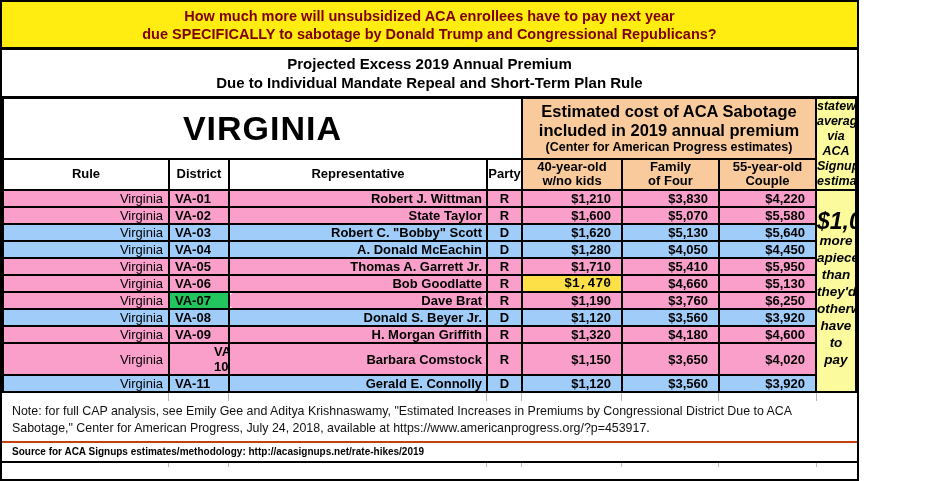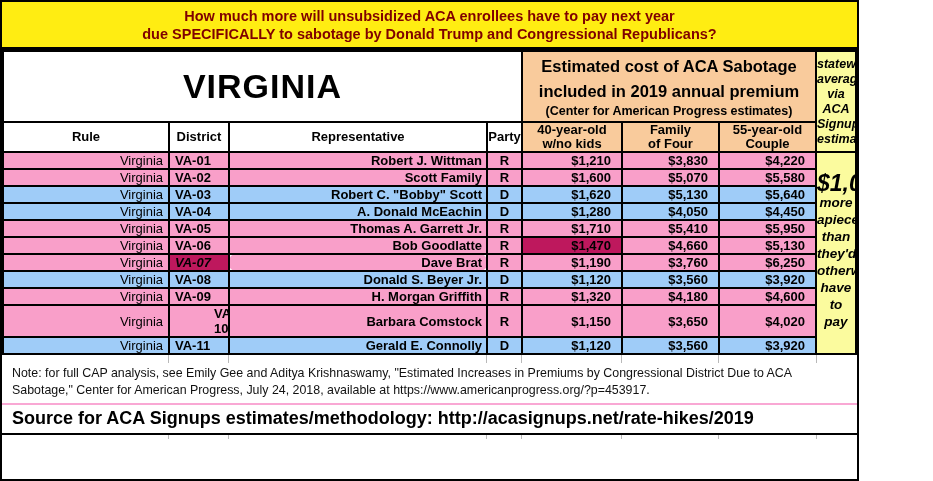--- a/index.html
+++ b/index.html
@@ -68,21 +68,21 @@
   }
   .sabotage-cell {
     background: #F9CB9C;
     text-align: center;
     vertical-align: middle;
     padding: 2px 0;
   }
   .sab-main {
     font-weight: bold;
     font-size: 16.5px;
-    line-height: 25px;
+    line-height: 19px;
     white-space: pre-line;
   }
   .sab-sub {
     font-weight: bold;
     font-size: 12.5px;
     line-height: 15px;
   }
   .sidebar-top {
     background: #FBFB9E;
     text-align: center;
@@ -145,43 +145,47 @@
   .gridstrip span {
     position: absolute; top: 0; width: 1px; height: 8px; background: #b9b9b9;
   }
   .notes {
     padding: 2px 10px 5px 10px;
     font-size: 12.4px;
     line-height: 16.5px;
     color: #111;
   }
   .source-bar {
-    border-top: 2px solid #f9a8d4;
+    border-top: 2px solid #c2410c;
     border-bottom: 2px solid #000;
     font-weight: bold;
-    font-size: 18px;
+    font-size: 10px;
     padding: 3px 10px 4px 10px;
     color: #000;
     background: #fff;
   }
   .bottomstrip { position: relative; height: 4px; background: #fff; }
   .bottomstrip span {
     position: absolute; top: 0; width: 1px; height: 4px; background: #b9b9b9;
   }
 </style>
 </head>
 <body>
 
 <div id="poster">
 
   <div class="banner">
     <div class="banner-text">How much more will unsubsidized ACA enrollees have to pay next year
 due SPECIFICALLY to sabotage by Donald Trump and Congressional Republicans?</div>
   </div>
 
+  <div class="subheader">
+    <div class="subheader-text">Projected Excess 2019 Annual Premium
+Due to Individual Mandate Repeal and Short-Term Plan Rule</div>
+  </div>
 
   <table class="premiums">
     <colgroup>
       <col style="width:166px">
         <col style="width:60px">
         <col style="width:258px">
         <col style="width:35px">
       <col style="width:100px">
         <col style="width:97px">
         <col style="width:97px">
@@ -227,21 +231,21 @@
             <div class="avg-big">$1,078</div>
             <div class="avg-cap">more apiece
 than they'd
 otherwise
 have to pay</div>
           </td>
         </tr>
         <tr>
           <td class="c-state" style="background: rgb(249, 159, 201);">Virginia</td>
           <td class="c-district" style="background: rgb(249, 159, 201);">VA-02</td>
-          <td class="c-representative" style="background: rgb(249, 159, 201);">Scott Family</td>
+          <td class="c-representative" style="background: rgb(249, 159, 201);">State Taylor</td>
           <td class="c-party" style="background: rgb(249, 159, 201);">R</td>
           <td class="c-amount-40yo" style="background: rgb(249, 159, 201);">$1,600</td>
           <td class="c-amount-family" style="background: rgb(249, 159, 201);">$5,070</td>
           <td class="c-amount-55yo" style="background: rgb(249, 159, 201);">$5,580</td>
         </tr>
         <tr>
           <td class="c-state" style="background: rgb(159, 204, 248);">Virginia</td>
           <td class="c-district" style="background: rgb(159, 204, 248);">VA-03</td>
           <td class="c-representative" style="background: rgb(159, 204, 248);">Robert C. "Bobby" Scott</td>
           <td class="c-party" style="background: rgb(159, 204, 248);">D</td>
@@ -265,27 +269,27 @@
           <td class="c-party" style="background: rgb(249, 159, 201);">R</td>
           <td class="c-amount-40yo" style="background: rgb(249, 159, 201);">$1,710</td>
           <td class="c-amount-family" style="background: rgb(249, 159, 201);">$5,410</td>
           <td class="c-amount-55yo" style="background: rgb(249, 159, 201);">$5,950</td>
         </tr>
         <tr>
           <td class="c-state" style="background: rgb(249, 159, 201);">Virginia</td>
           <td class="c-district" style="background: rgb(249, 159, 201);">VA-06</td>
           <td class="c-representative" style="background: rgb(249, 159, 201);">Bob Goodlatte</td>
           <td class="c-party" style="background: rgb(249, 159, 201);">R</td>
-          <td class="c-amount-40yo" style="background: #be185d;">$1,470</td>
+          <td class="c-amount-40yo" style="background: #fde047; font-family: Liberation Mono, monospace;">$1,470</td>
           <td class="c-amount-family" style="background: rgb(249, 159, 201);">$4,660</td>
           <td class="c-amount-55yo" style="background: rgb(249, 159, 201);">$5,130</td>
         </tr>
         <tr>
           <td class="c-state" style="background: rgb(249, 159, 201);">Virginia</td>
-          <td class="c-district" style="background: #be185d; font-style: italic;">VA-07</td>
+          <td class="c-district" style="background: #22c55e;">VA-07</td>
           <td class="c-representative" style="background: rgb(249, 159, 201); border-radius: 7px;">Dave Brat</td>
           <td class="c-party" style="background: rgb(249, 159, 201);">R</td>
           <td class="c-amount-40yo" style="background: rgb(249, 159, 201);">$1,190</td>
           <td class="c-amount-family" style="background: rgb(249, 159, 201); padding-left: 8px;">$3,760</td>
           <td class="c-amount-55yo" style="background: rgb(249, 159, 201);">$6,250</td>
         </tr>
         <tr>
           <td class="c-state" style="background: rgb(159, 204, 248);">Virginia</td>
           <td class="c-district" style="background: rgb(159, 204, 248);">VA-08</td>
           <td class="c-representative" style="background: rgb(159, 204, 248);">Donald S. Beyer Jr.</td>

